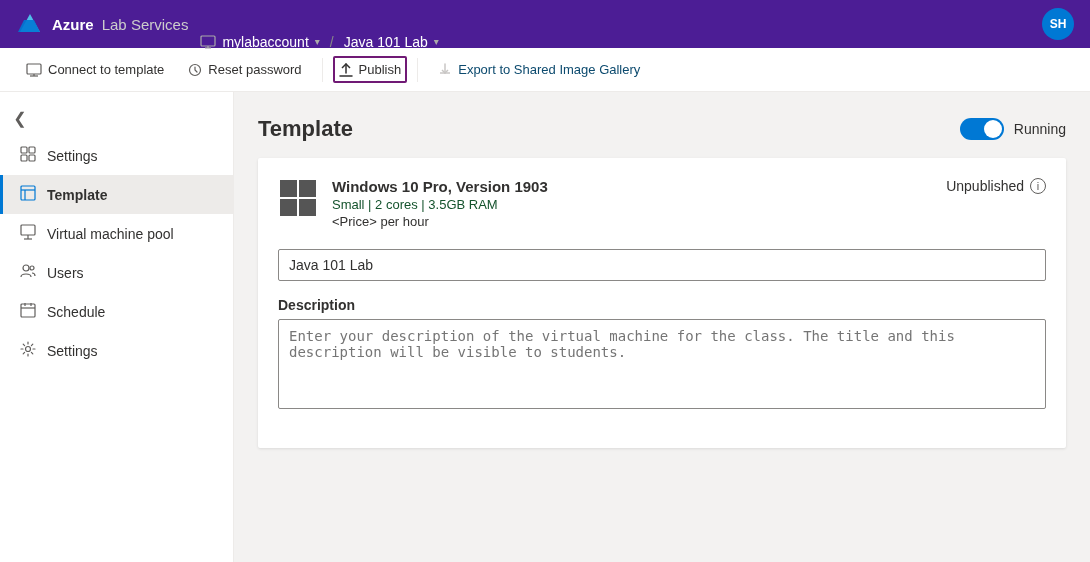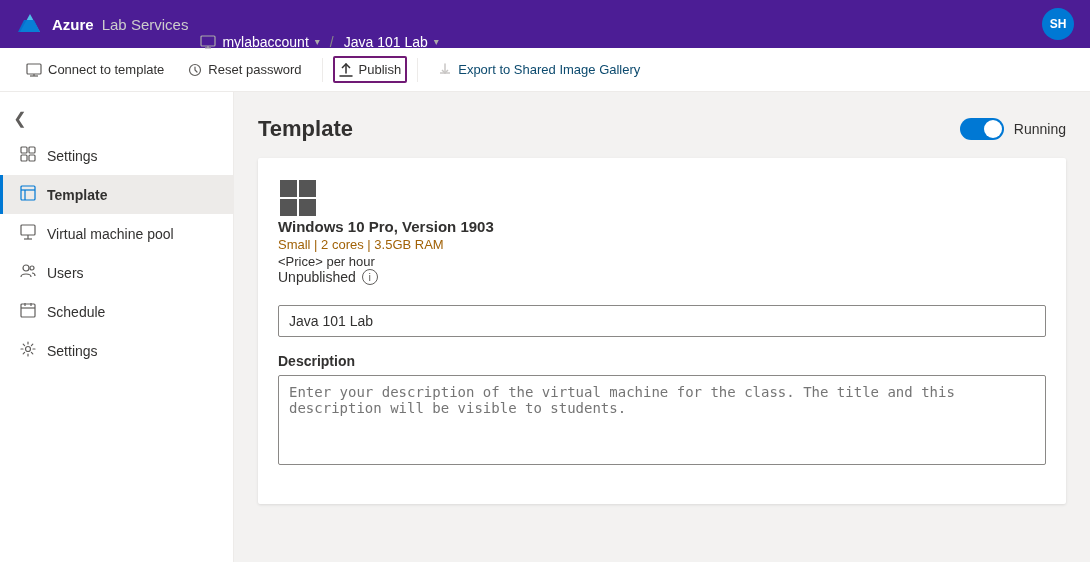--- a/index.html
+++ b/index.html
@@ -198,40 +198,39 @@
     .card {
       background: #fff;
       border-radius: 2px;
       box-shadow: 0 1px 3px rgba(0,0,0,0.1);
       padding: 20px;
     }
     .vm-info {
       display: flex;
       align-items: flex-start;
       margin-bottom: 20px;
-      flex-direction: column;
     }
     .vm-icon {
       width: 40px;
       height: 40px;
       margin-right: 14px;
       flex-shrink: 0;
     }
     .vm-details {
       flex: 1;
     }
     .vm-name {
       font-size: 15px;
       font-weight: 600;
       color: #323130;
       margin-bottom: 2px;
     }
     .vm-spec {
       font-size: 13px;
-      color: #a16207;
+      color: #14532d;
       margin-bottom: 2px;
     }
     .vm-price {
       font-size: 13px;
       color: #323130;
     }
     .vm-status {
       display: flex;
       align-items: center;
       gap: 6px;

